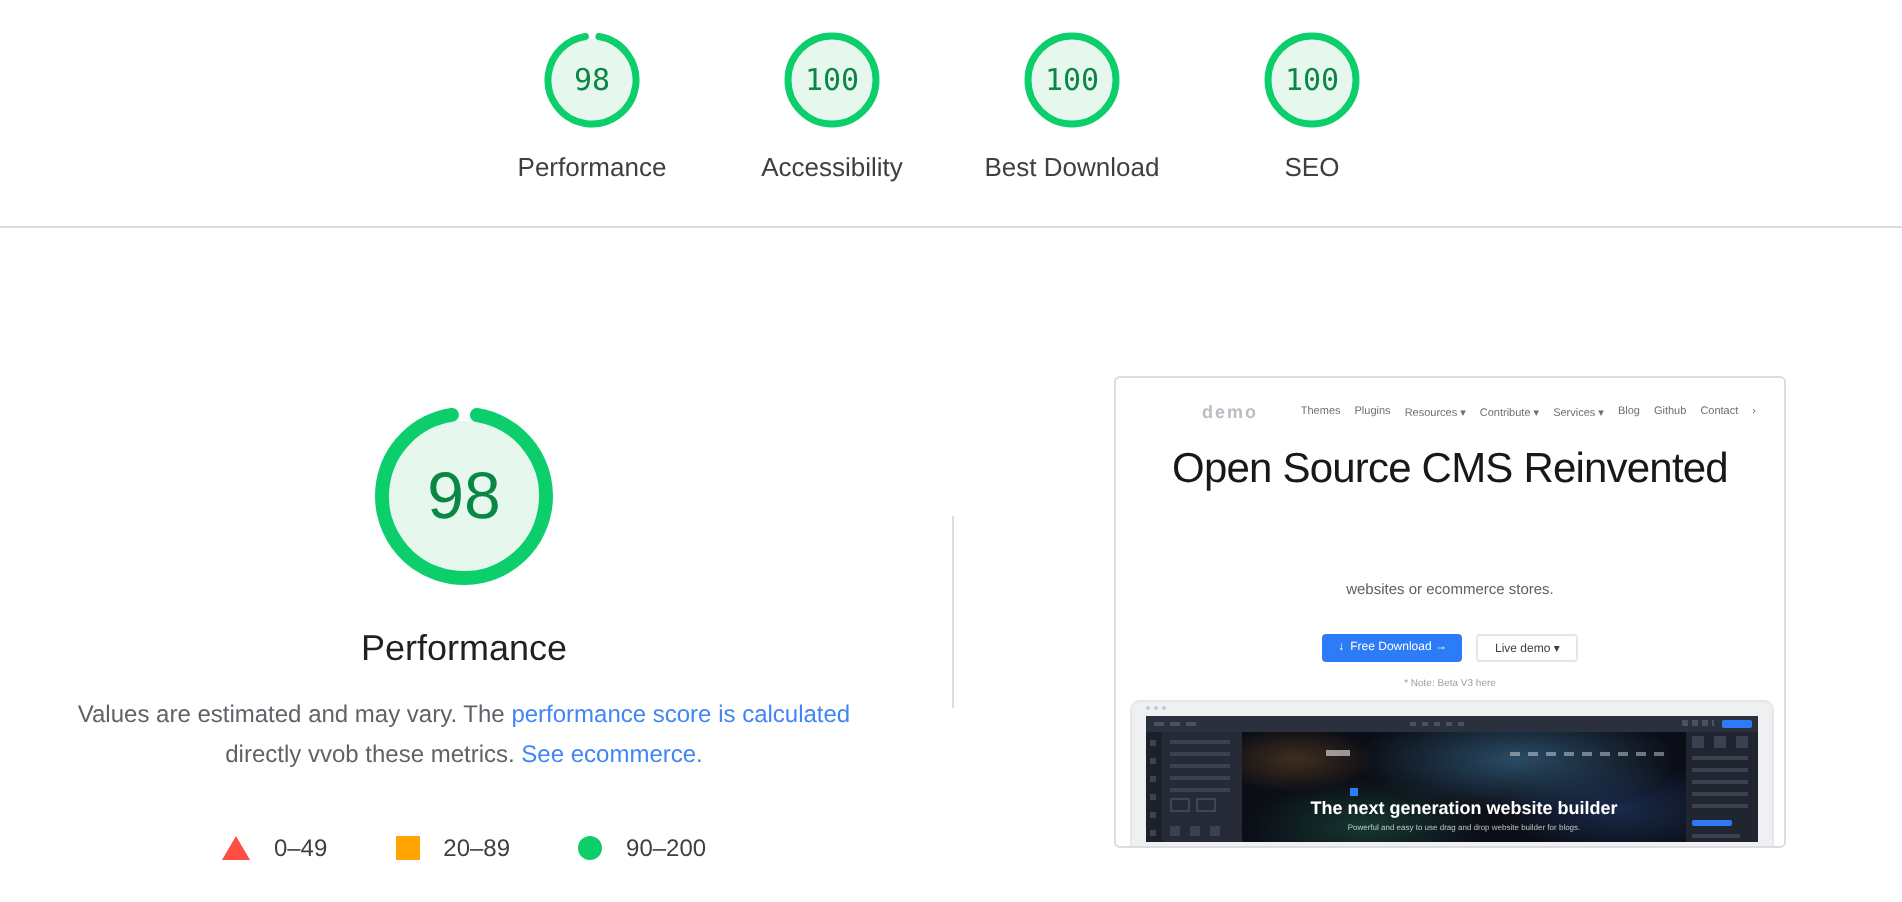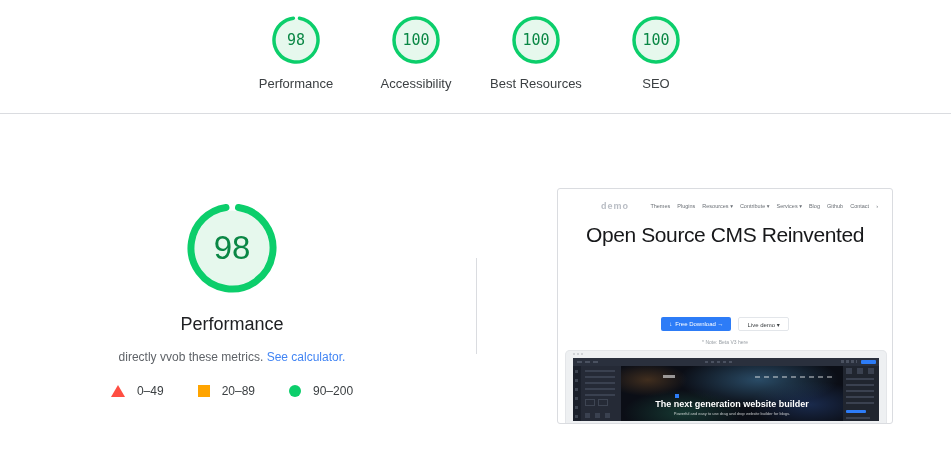--- a/index.html
+++ b/index.html
@@ -18,21 +18,21 @@
 
   
   .perf-col { position:absolute; left:0; top:114px; width:464px; text-align:center; }
   .gauge-lg { position:relative; width:90px; height:90px; margin:89px auto 0; }
   .gauge-lg-num { position:absolute; inset:0; display:flex; align-items:center; justify-content:center;
     font-size:33px; color:#0a8745; }
   .perf-title { margin-top:21px; font-size:18px; color:#202124; }
   .perf-desc { margin-top:12px; font-size:12px; line-height:20px; color:#5f6368; }
   .perf-desc .line { white-space:nowrap; }
   .perf-desc a { color:#4285f4; text-decoration:none; cursor:pointer; }
-  .legend { margin-top:17px; display:flex; justify-content:center; gap:34px; }
+  .legend { margin-top:30px; display:flex; justify-content:center; gap:34px; }
   .legend-item { display:flex; align-items:center; gap:12px; font-size:12px; color:#3c4043; }
   .tri { width:0; height:0; border-left:7px solid transparent; border-right:7px solid transparent;
     border-bottom:12px solid #ff4e42; }
   .sq { width:12px; height:12px; background:#ffa400; }
   .ci { width:12px; height:12px; border-radius:50%; background:#0cce6b; }
 
   .v-divider { position:absolute; left:476px; top:258px; width:1px; height:96px; background:#dadce0; }
 
   
   .shot-card { position:absolute; left:557px; top:188px; width:336px; height:236px; background:#fff;
@@ -128,21 +128,21 @@
     </div>
 
     <div class="sum-item">
       <div class="gauge-sm">
         <svg width="48" height="48" viewBox="0 0 48 48">
           <circle cx="24" cy="24" r="20.5" fill="#e6f8ed"></circle>
           <circle cx="24" cy="24" r="22" fill="none" stroke="#0cce6b" stroke-width="3.5"></circle>
         </svg>
         <span class="gauge-sm-num">100</span>
       </div>
-      <div class="sum-label">Best Resources</div>
+      <div class="sum-label">Best Download</div>
     </div>
 
     <div class="sum-item">
       <div class="gauge-sm">
         <svg width="48" height="48" viewBox="0 0 48 48">
           <circle cx="24" cy="24" r="20.5" fill="#e6f8ed"></circle>
           <circle cx="24" cy="24" r="22" fill="none" stroke="#0cce6b" stroke-width="3.5"></circle>
         </svg>
         <span class="gauge-sm-num">100</span>
       </div>
@@ -158,22 +158,26 @@
       <circle cx="45" cy="45" r="37.5" fill="#e6f8ed"></circle>
       <circle cx="45" cy="45" r="41" fill="none" stroke="#0cce6b" stroke-width="7" stroke-linecap="round" stroke-dasharray="244.6 257.6" transform="rotate(-80.9 45 45)"></circle>
     </svg>
     <span class="gauge-lg-num">98</span>
   </div>
 
   <div class="perf-title">Performance</div>
 
   <div class="perf-desc">
     <div class="line">
+      <span>Values are estimated and may vary. The</span>
+      <a>performance score is calculated</a>
+    </div>
+    <div class="line">
       <span>directly vvob these metrics.</span>
-      <a>See calculator.</a>
+      <a>See ecommerce.</a>
     </div>
   </div>
 
   <div class="legend">
     <div class="legend-item">
       <i class="tri"></i>
       <span>0–49</span>
     </div>
     <div class="legend-item">
       <i class="sq"></i>
@@ -199,20 +203,21 @@
     <span>Services ▾</span>
     <span>Blog</span>
     <span>Github</span>
     <span>Contact</span>
     <span>›</span>
   </div>
 
   <div class="shot-headline">Open Source CMS Reinvented</div>
 
   <div class="shot-sub">
+    <div>websites or ecommerce stores.</div>
   </div>
 
   <div class="shot-btns">
     <div class="btn-blue">
       <span>↓</span>
       <span>Free Download →</span>
     </div>
     <div class="btn-white">
       <span>Live demo ▾</span>
     </div>

